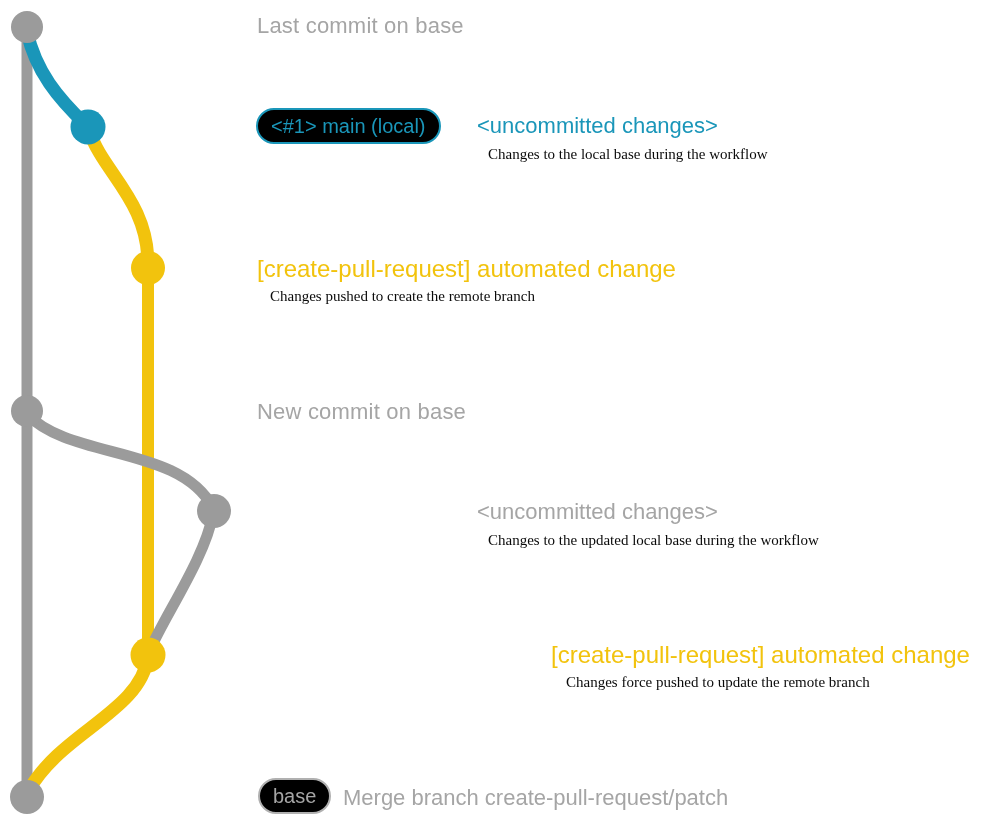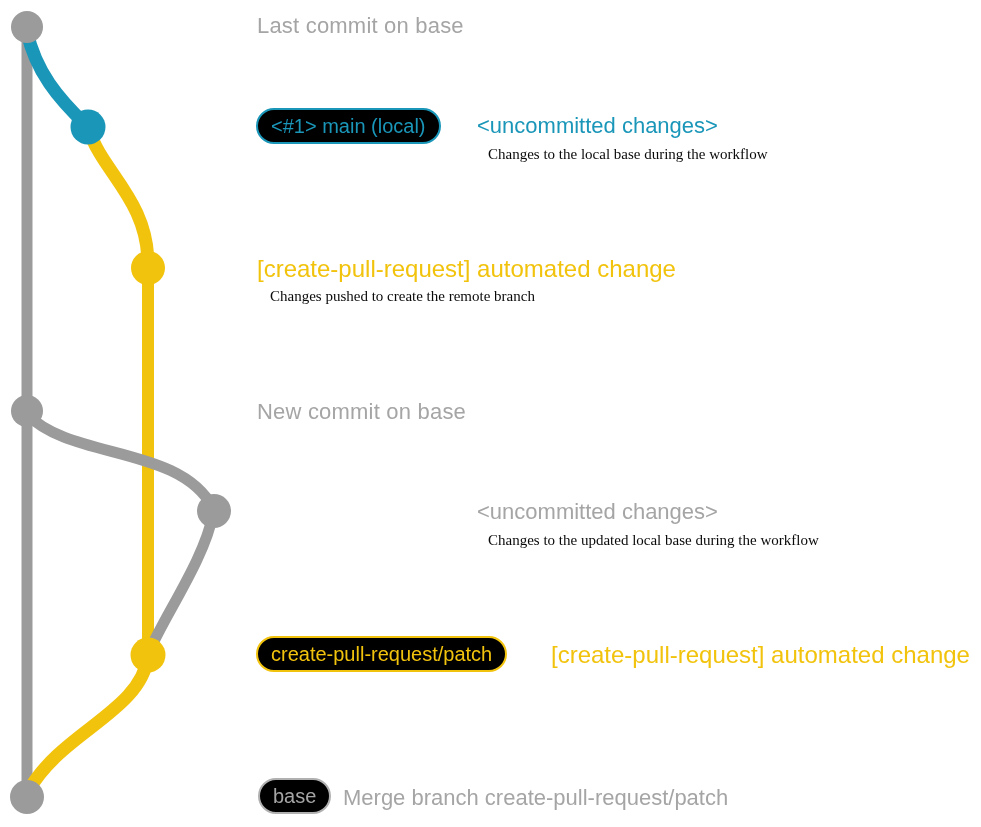--- a/index.html
+++ b/index.html
@@ -83,23 +83,21 @@
   <div class="abs note" style="left:488px; top:146px;">Changes to the local base during the workflow</div>
 
   <div class="abs title-yellow" style="left:257px; top:255px;">[create-pull-request] automated change</div>
   <div class="abs heading-gray" style="left:257px; top:399px;">New commit on base</div>
 
   <div class="abs note" style="left:270px; top:288px;">Changes pushed to create the remote branch</div>
 
   <div class="abs title-gray" style="left:477px; top:499px;">&lt;uncommitted changes&gt;</div>
   <div class="abs note" style="left:488px; top:532px;">Changes to the updated local base during the workflow</div>
 
-  <div class="abs" style="left:256px; top:636px;">
-    <span class="badge badge-yellow">create-pull-request/patch</span>
-  </div>
   <div class="abs title-yellow" style="left:551px; top:641px;">[create-pull-request] automated change</div>
+  <div class="abs note" style="left:566px; top:674px;">Changes force pushed to update the remote branch</div>
 
   <div class="abs" style="left:258px; top:778px;">
     <span class="badge badge-gray">base</span>
   </div>
   <div class="abs title-gray" style="left:343px; top:785px;">Merge branch create-pull-request/patch</div>
 
 </div>
 
 </body></html>

